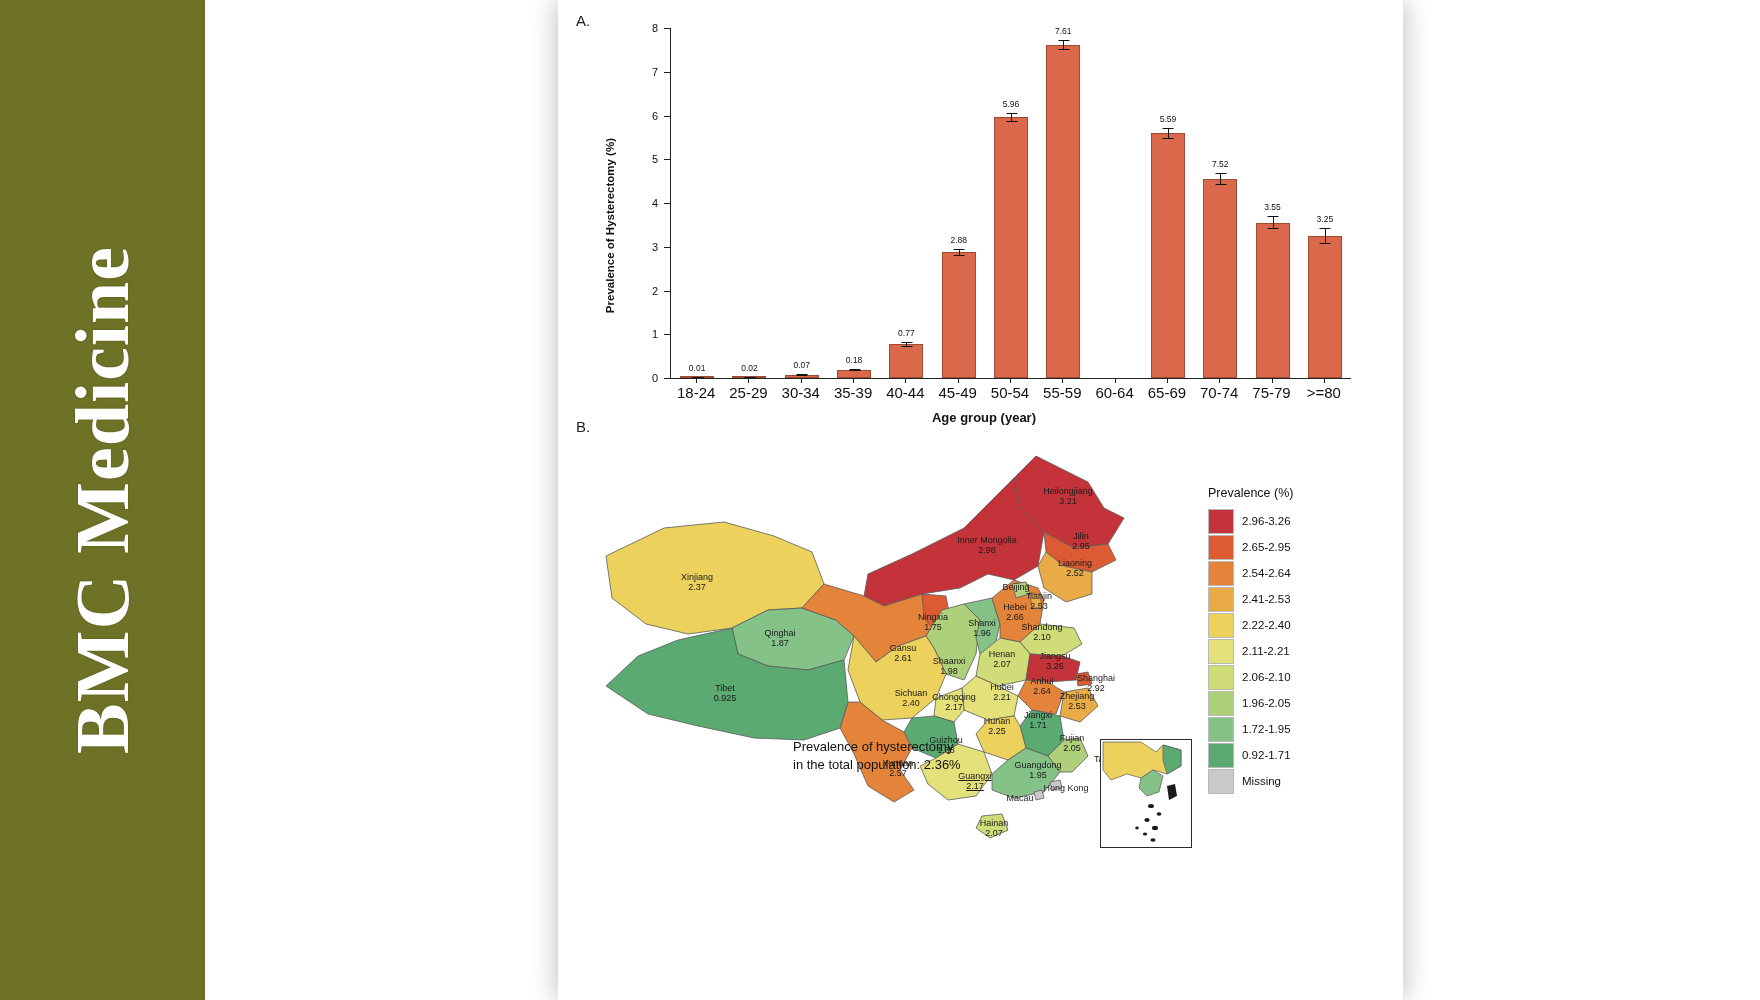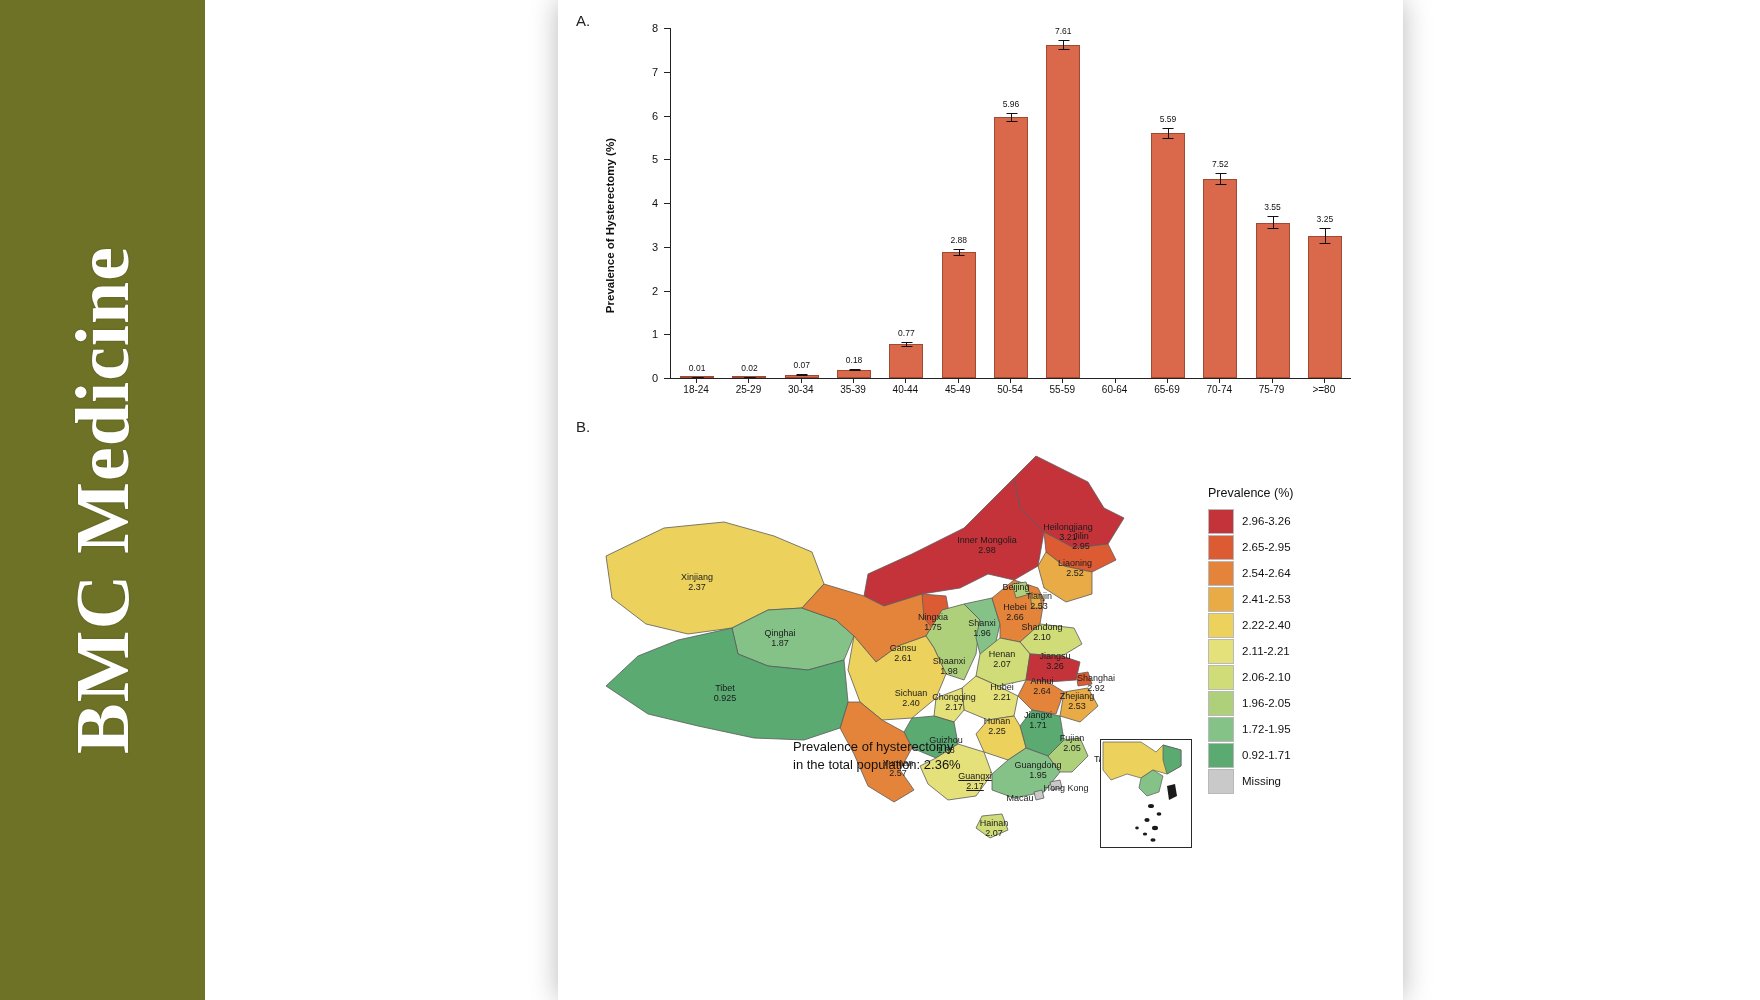--- a/index.html
+++ b/index.html
@@ -67,21 +67,21 @@
   .errbar{
     position:absolute;width:1px;background:#111;left:50%;
   }
   .errcap{position:absolute;height:1px;width:11px;background:#111;left:50%;transform:translateX(-50%);}
   .barlabel{
     position:absolute;left:50%;transform:translateX(-50%);
     font-size:8.5px;color:#111;white-space:nowrap;
   }
   .xtick{
     position:absolute;top:100%;margin-top:6px;
-    font-size:10px;color:#111;text-align:center;transform:translateX(-50%);white-space:nowrap;
+    font-size:15px;color:#111;text-align:center;transform:translateX(-50%);white-space:nowrap;
   }
   .xtickmark{position:absolute;top:100%;width:1px;height:5px;background:#222;}
 
   
   .mapArea{position:absolute;left:10px;top:448px;width:830px;height:545px;}
   .mapsvg{position:absolute;left:0;top:0;}
   .prov-label{
     position:absolute;font-size:9px;line-height:10px;color:#1b1b1b;text-align:center;
     transform:translate(-50%,-50%);white-space:nowrap;
   }
@@ -109,20 +109,21 @@
   <div class="banner">
     <div class="banner-text">BMC Medicine</div>
   </div>
 
   <div class="sheet">
 
     <div class="panel-letter" style="left:18px;top:12px;">A.</div>
 
     <div class="chartA">
       <div class="y-axis-title">Prevalence of Hysterectomy (%)</div>
+      <div class="x-axis-title">Age group (year)</div>
       <div class="plot" id="plotA">
         <div class="bars" id="barsA">
             <div class="barwrap" style="left: 9.15385px;">
               <div class="bar" style="height: 1.5px;"></div>
               <div class="errbar" style="bottom: 0px; height: 0.875px;">
                 <div class="errcap" style="top: 0px;"></div>
                 <div class="errcap" style="bottom: 0px;"></div>
               </div>
               <div class="barlabel" style="bottom: 4.875px;">0.01</div>
             </div>
@@ -303,21 +304,21 @@
             <path d="M480,308 L496,292 L512,290 L520,308 L504,324 L492,324 Z" fill="#aed07a"></path>
             <path d="M414,368 L434,366 L440,382 L422,390 L408,380 Z" fill="#cfdc78"></path>
             <path d="M38,238 L70,208 L110,192 L164,180 L170,206 L200,218 L240,222 L276,212 L280,254 L272,280 L236,292 L186,290 L130,278 L80,266 Z" fill="#5aaa72"></path>
             <path d="M482,334 L492,332 L494,340 L484,342 Z" fill="#c9c9c9"></path>
             <path d="M466,344 L474,342 L476,350 L468,352 Z" fill="#c9c9c9"></path>
             <path d="M534,300 L544,298 L548,318 L538,324 L532,312 Z" fill="#c9c9c9"></path>
           </g>
       </svg>
 
       <div id="provLabels">
-          <div class="prov-label" style="left: 500px; top: 48px; margin-top: 36px;">
+          <div class="prov-label" style="left: 500px; top: 48px;">
             <div>Heilongjiang</div>
             <div>3.21</div>
           </div>
           <div class="prov-label" style="left: 513px; top: 93px;">
             <div>Jilin</div>
             <div>2.95</div>
           </div>
           <div class="prov-label" style="left: 419px; top: 97px;">
             <div>Inner Mongolia</div>
             <div>2.98</div>

